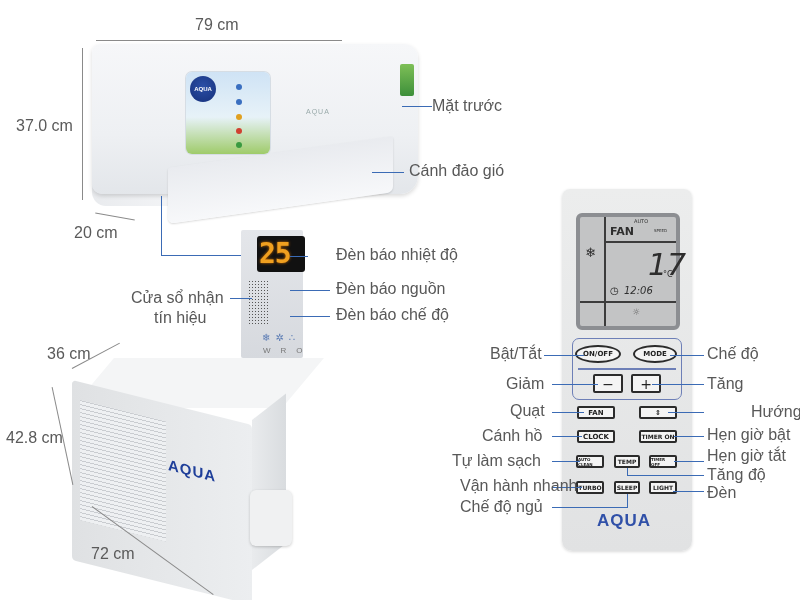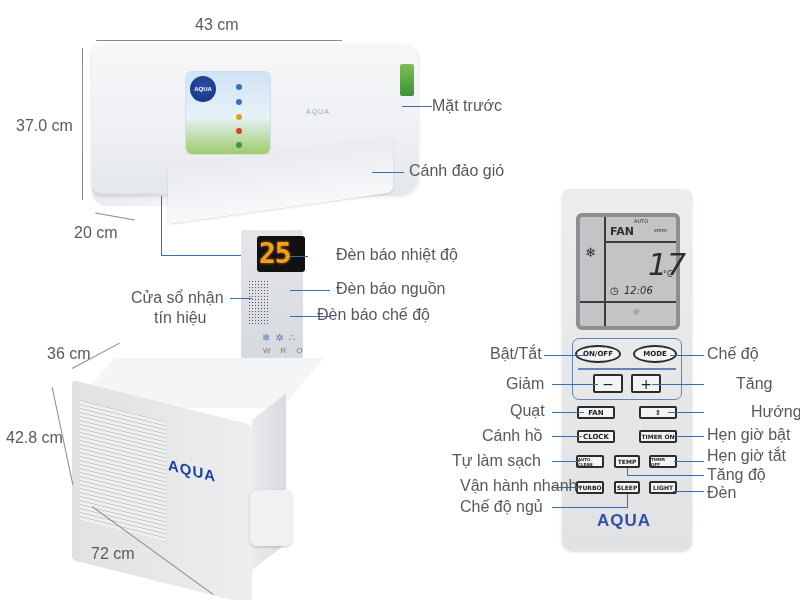--- a/index.html
+++ b/index.html
@@ -64,21 +64,21 @@
     <span class="sticker-dot" style="left:50px;top:27px;background:#3a6fc0"></span>
     <span class="sticker-dot" style="left:50px;top:42px;background:#e0a020"></span>
     <span class="sticker-dot" style="left:50px;top:56px;background:#d04030"></span>
     <span class="sticker-dot" style="left:50px;top:70px;background:#3a9a40"></span>
   </div>
   <div class="abs energy"></div>
   <div class="abs brand-small">AQUA</div>
 </div>
 
 <div class="dimline" style="left:96px;top:40px;width:246px;height:1px;"></div>
-<div class="dim" style="left:195px;top:16px;">43 cm</div>
+<div class="dim" style="left:195px;top:16px;">79 cm</div>
 <div class="dimline" style="left:82px;top:48px;width:1px;height:152px;"></div>
 <div class="dim" style="left:16px;top:117px;">37.0 cm</div>
 <div class="dimline" style="left:95px;top:216px;width:40px;height:1px;transform:rotate(10deg);"></div>
 <div class="dim" style="left:74px;top:224px;">20 cm</div>
 
 <div class="line" style="left:402px;top:106px;width:30px;height:1px;"></div>
 <div class="lbl" style="left:432px;top:97px;">Mặt trước</div>
 <div class="line" style="left:372px;top:172px;width:32px;height:1px;"></div>
 <div class="lbl" style="left:409px;top:162px;">Cánh đảo gió</div>
 <div class="line" style="left:161px;top:196px;width:1px;height:60px;"></div>
@@ -98,21 +98,21 @@
   <span>W</span>
   <span>R</span>
   <span>O</span>
 </div>
 
 <div class="line" style="left:290px;top:256px;width:18px;height:1px;"></div>
 <div class="lbl" style="left:336px;top:246px;">Đèn báo nhiệt độ</div>
 <div class="line" style="left:290px;top:290px;width:40px;height:1px;"></div>
 <div class="lbl" style="left:336px;top:280px;">Đèn báo nguồn</div>
 <div class="line" style="left:290px;top:316px;width:40px;height:1px;"></div>
-<div class="lbl" style="left:317px;top:306px;">Đèn báo chế độ</div>
+<div class="lbl" style="left:336px;top:306px;">Đèn báo chế độ</div>
 <div class="line" style="left:230px;top:298px;width:22px;height:1px;"></div>
 <div class="lbl" style="left:131px;top:289px;">Cửa sổ nhận</div>
 <div class="lbl" style="left:154px;top:309px;">tín hiệu</div>
 
 <div class="abs">
   <div class="abs od-top"></div>
   <div class="abs od-front"></div>
   <div class="abs od-grille"></div>
   <div class="abs od-side"></div>
   <div class="abs od-valve"></div>
@@ -171,21 +171,21 @@
 <div class="lbl" style="left:452px;top:452px;">Tự làm sạch</div>
 <div class="line" style="left:552px;top:487px;width:30px;height:1px;"></div>
 <div class="lbl" style="left:420px;top:477px;margin-left:40px;">Vận hành nhanh</div>
 <div class="line" style="left:627px;top:494px;width:1px;height:14px;"></div>
 <div class="line" style="left:552px;top:507px;width:76px;height:1px;"></div>
 <div class="lbl" style="left:460px;top:498px;">Chế độ ngủ</div>
 
 <div class="line" style="left:670px;top:355px;width:34px;height:1px;"></div>
 <div class="lbl" style="left:707px;top:345px;">Chế độ</div>
 <div class="line" style="left:652px;top:384px;width:52px;height:1px;"></div>
-<div class="lbl" style="left:707px;top:375px;margin-left:29px;">Tăng</div>
+<div class="lbl" style="left:707px;top:375px;">Tăng</div>
 <div class="line" style="left:668px;top:412px;width:36px;height:1px;"></div>
 <div class="lbl" style="left:707px;top:403px;margin-left:44px;">Hướng gió</div>
 <div class="line" style="left:674px;top:436px;width:30px;height:1px;"></div>
 <div class="lbl" style="left:707px;top:426px;">Hẹn giờ bật</div>
 <div class="line" style="left:674px;top:461px;width:30px;height:1px;"></div>
 <div class="lbl" style="left:707px;top:447px;">Hẹn giờ tắt</div>
 <div class="line" style="left:627px;top:468px;width:1px;height:8px;"></div>
 <div class="line" style="left:627px;top:475px;width:77px;height:1px;"></div>
 <div class="lbl" style="left:707px;top:466px;">Tăng độ</div>
 <div class="line" style="left:673px;top:491px;width:31px;height:1px;"></div>

